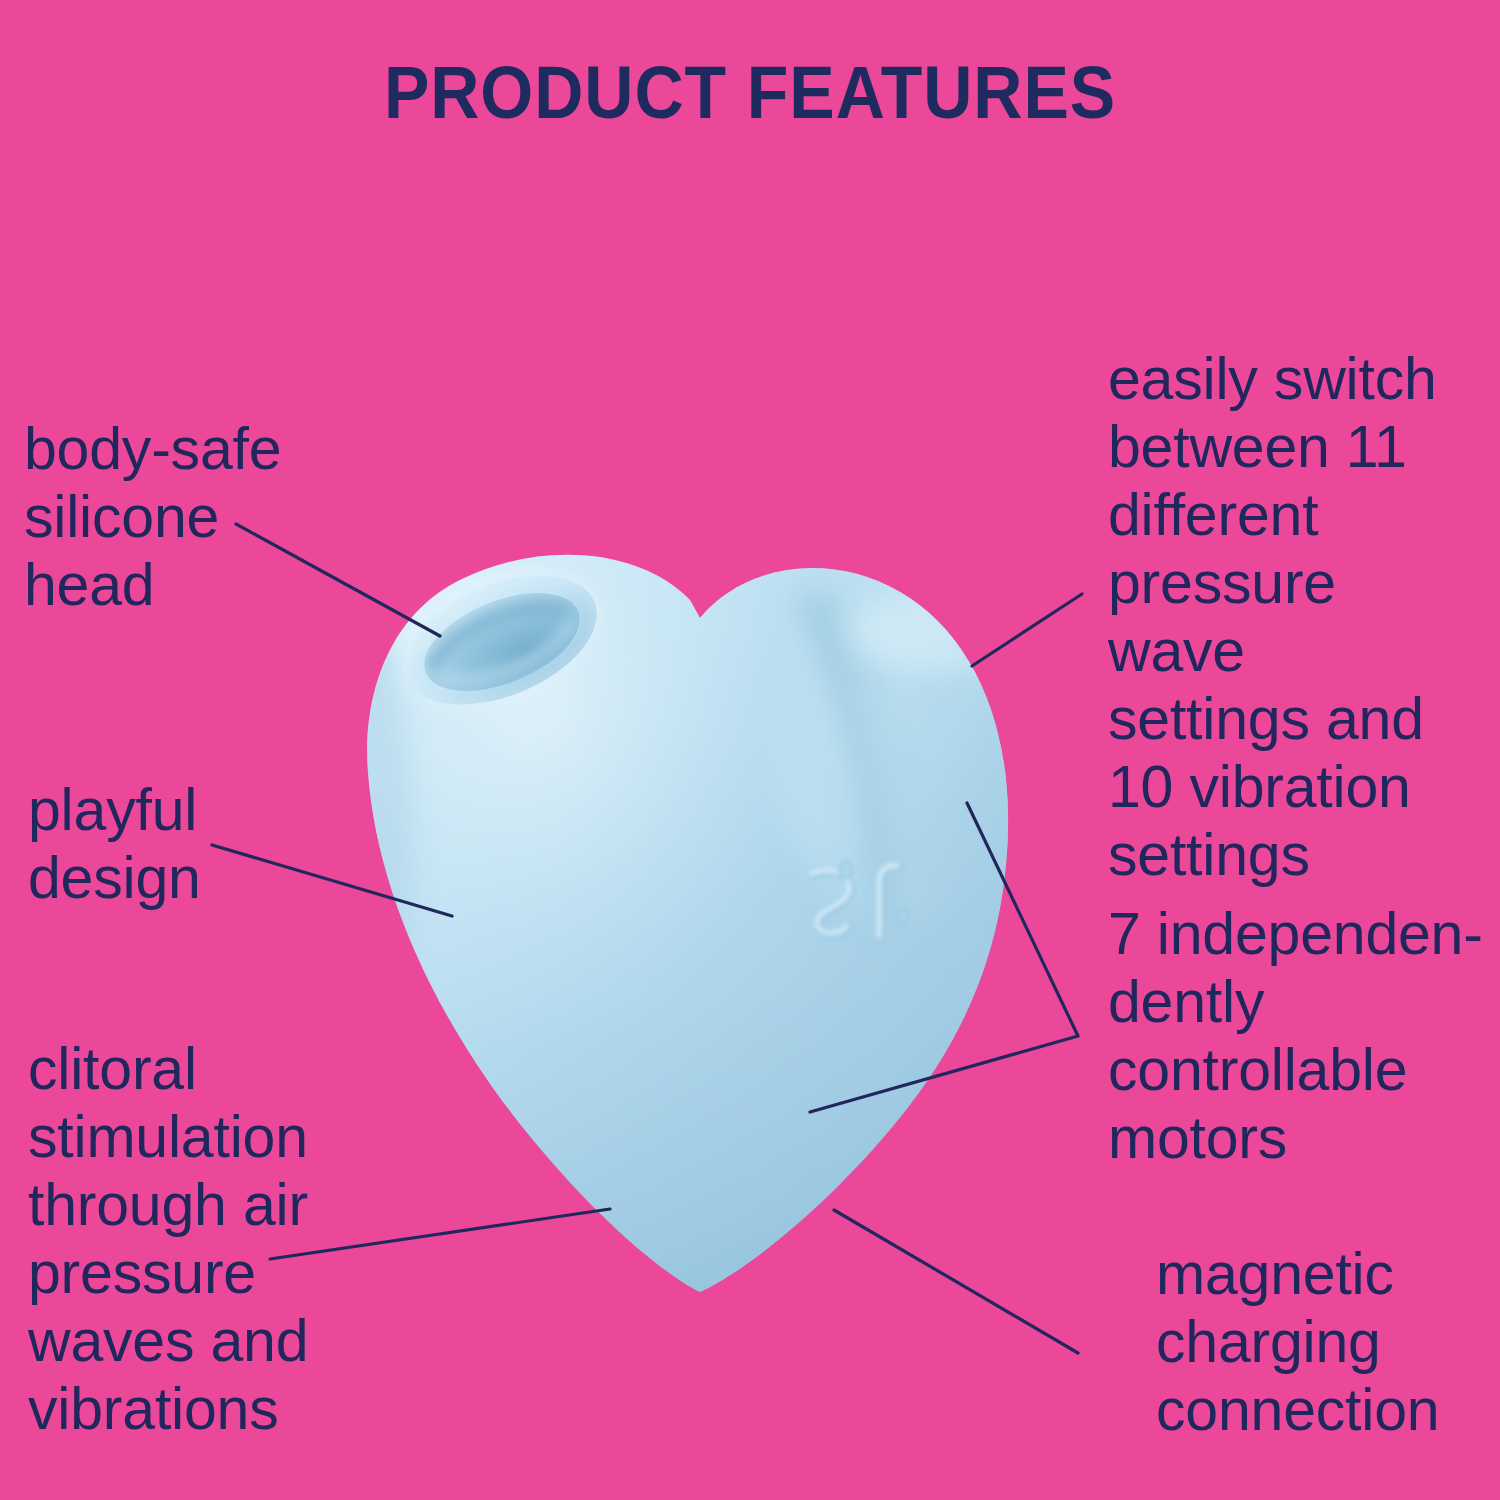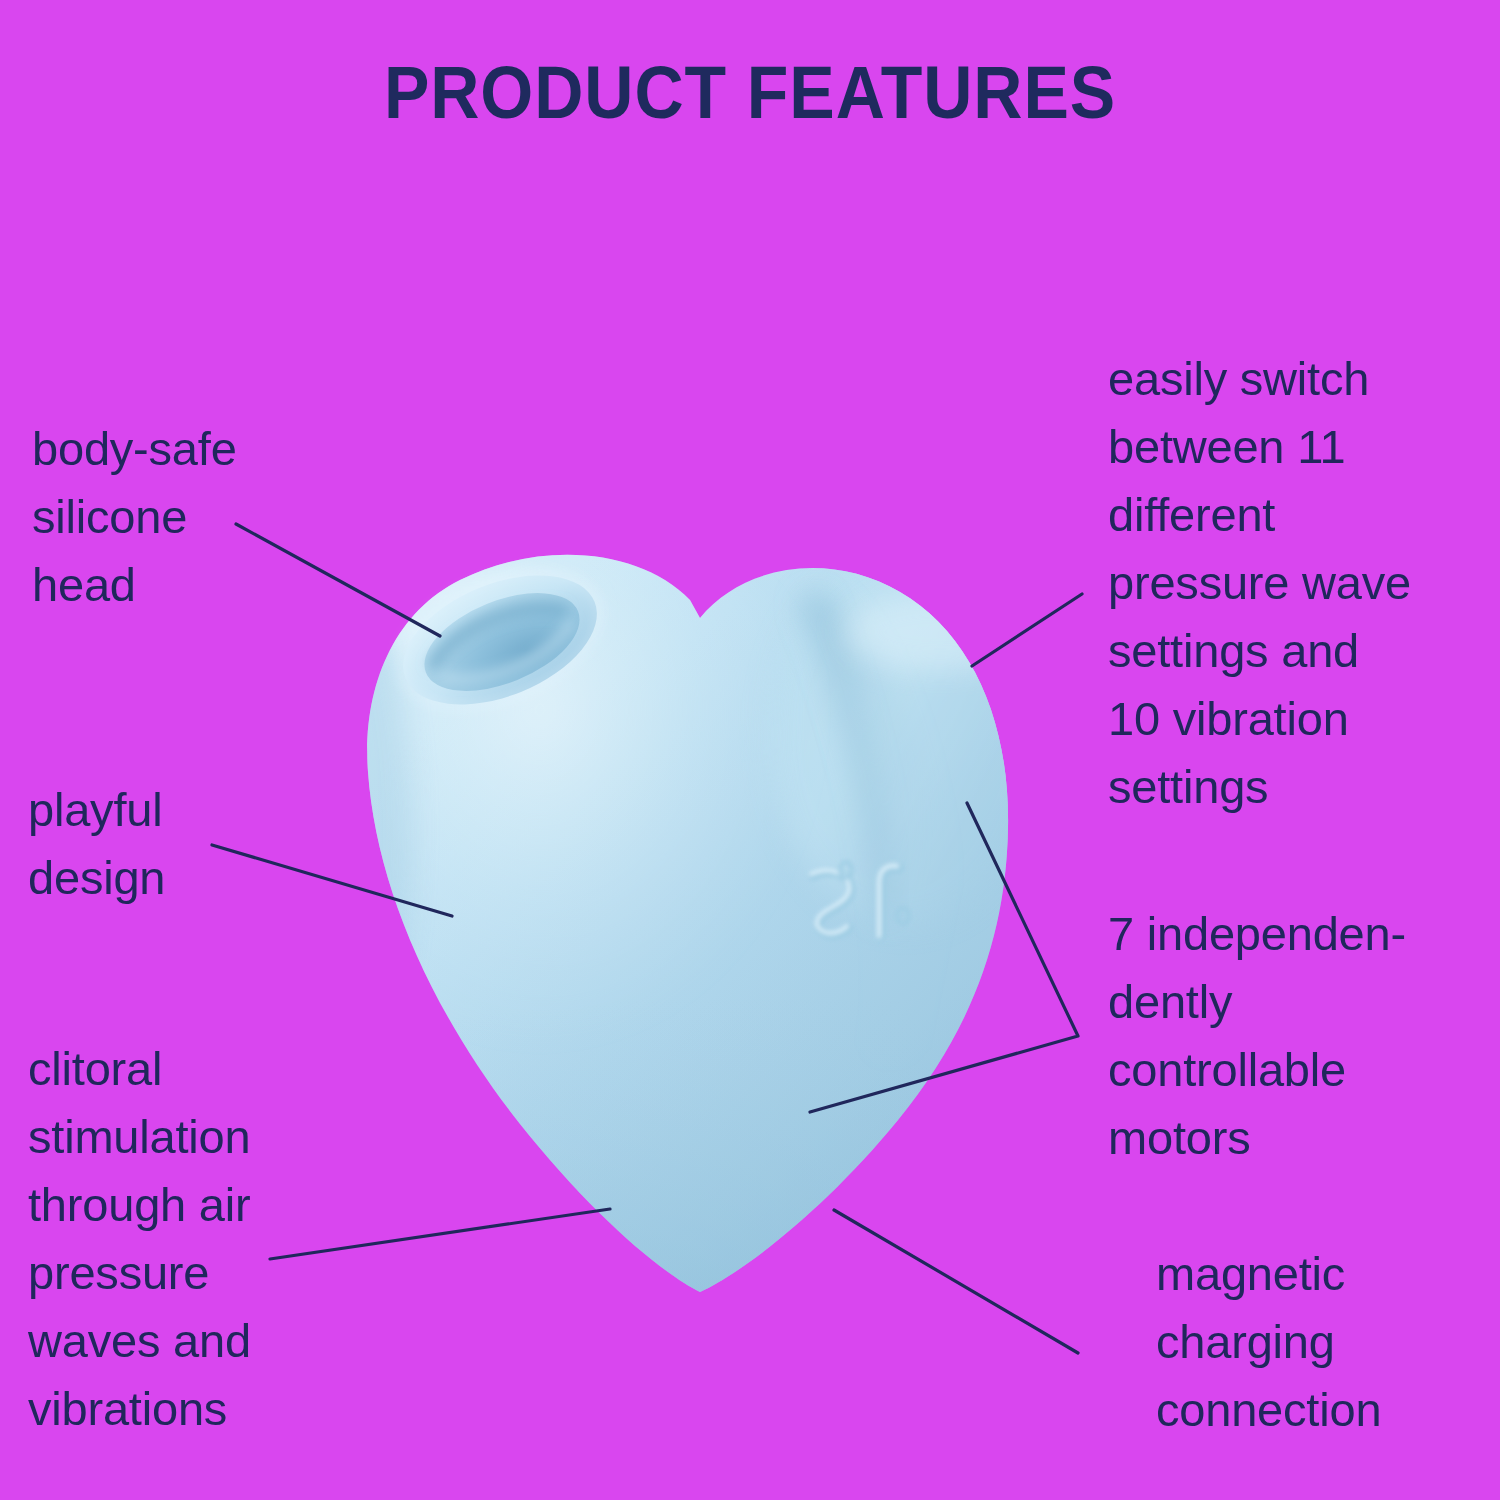--- a/index.html
+++ b/index.html
@@ -4,21 +4,21 @@
 <style>
   html, body {
     margin: 0;
     padding: 0;
     background: #ffffff;
   }
   #stage {
     position: relative;
     width: 1500px;
     height: 1500px;
-    background: #d946ef;
+    background: #ec4899;
     overflow: hidden;
     font-family: "Liberation Sans", sans-serif;
   }
 
   
   #title {
     position: absolute;
     top: 50px;
     left: 0;
     width: 1500px;
@@ -32,29 +32,29 @@
     transform-origin: center top;
     white-space: nowrap;
   }
 
   
   .callout {
     position: absolute;
     color: #20275c;
     font-family: "Liberation Sans", sans-serif;
     font-weight: 400;
-    font-size: 47px;
+    font-size: 59px;
     line-height: 68px;
     letter-spacing: -0.2px;
     white-space: pre-line;
   }
   .callout.left  { text-align: left; }
   .callout.right { text-align: left; }
 
-  #label-body-safe   { left: 32px;  top: 415px; width: 330px; }
+  #label-body-safe   { left: 24px;  top: 415px; width: 330px; }
   #label-playful     { left: 28px;  top: 776px; width: 330px; }
   #label-clitoral    { left: 28px;  top: 1035px; width: 330px; }
 
   #label-settings    { left: 1108px; top: 345px;  width: 380px; }
   #label-motors      { left: 1108px; top: 900px;  width: 380px; }
   #label-magnetic    { left: 1108px; top: 1240px; width: 380px; margin-left: 48px; }
 
   
   #product-layer, #leader-layer {
     position: absolute;

